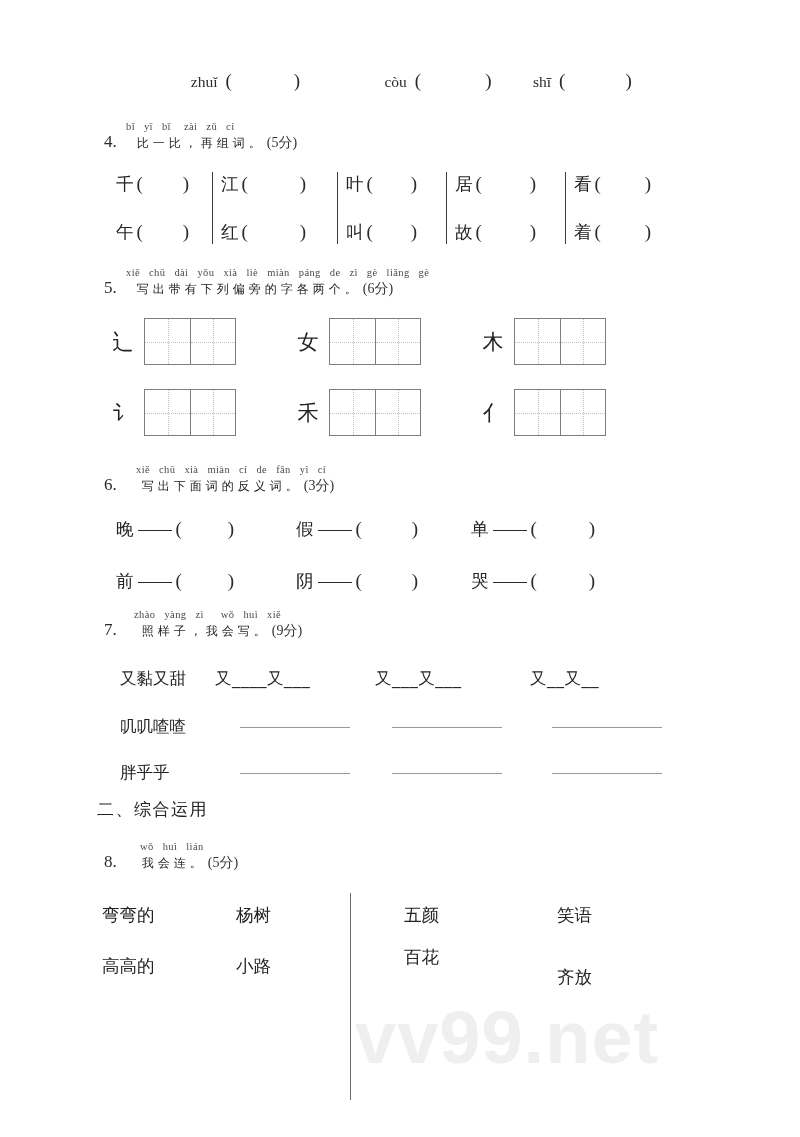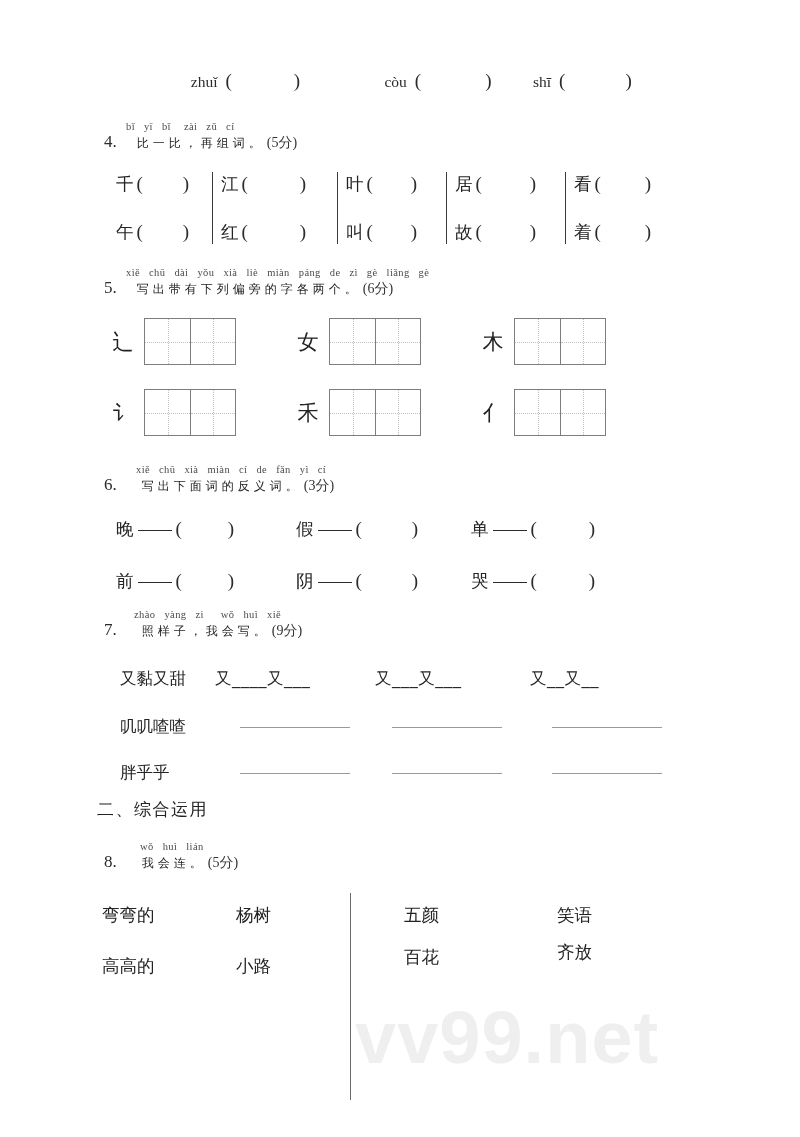--- a/index.html
+++ b/index.html
@@ -563,19 +563,19 @@
         <div class="match-word">小路</div>
       </div>
 
       <div class="match-divider" style="left:350px; top:893px; height:207px;"></div>
 
       <div class="match-col" style="left:404px; top:903px;">
         <div class="match-word" style="margin-bottom:18px;">五颜</div>
         <div class="match-word">百花</div>
       </div>
       <div class="match-col" style="left:557px; top:903px;">
-        <div class="match-word" style="margin-bottom:13px;">笑语</div>
+        <div class="match-word" style="margin-bottom:38px;">笑语</div>
         <div class="match-word">齐放</div>
       </div>
     </div>
 
   </div>
 </div>
 
 </body></html>

